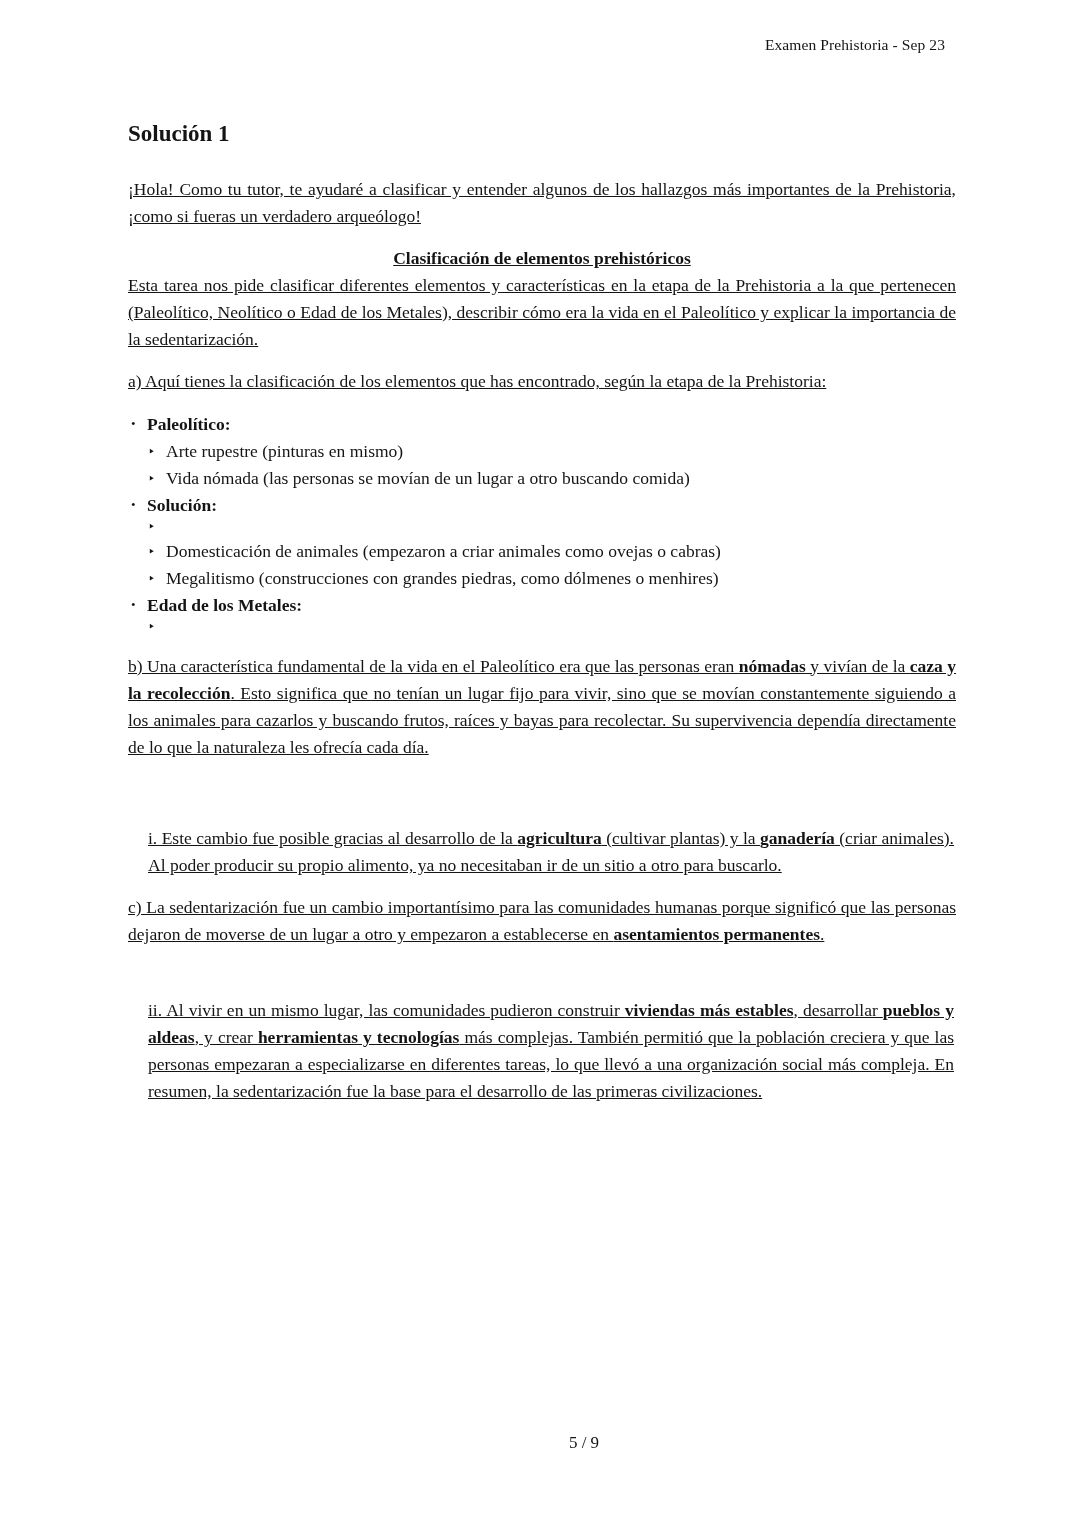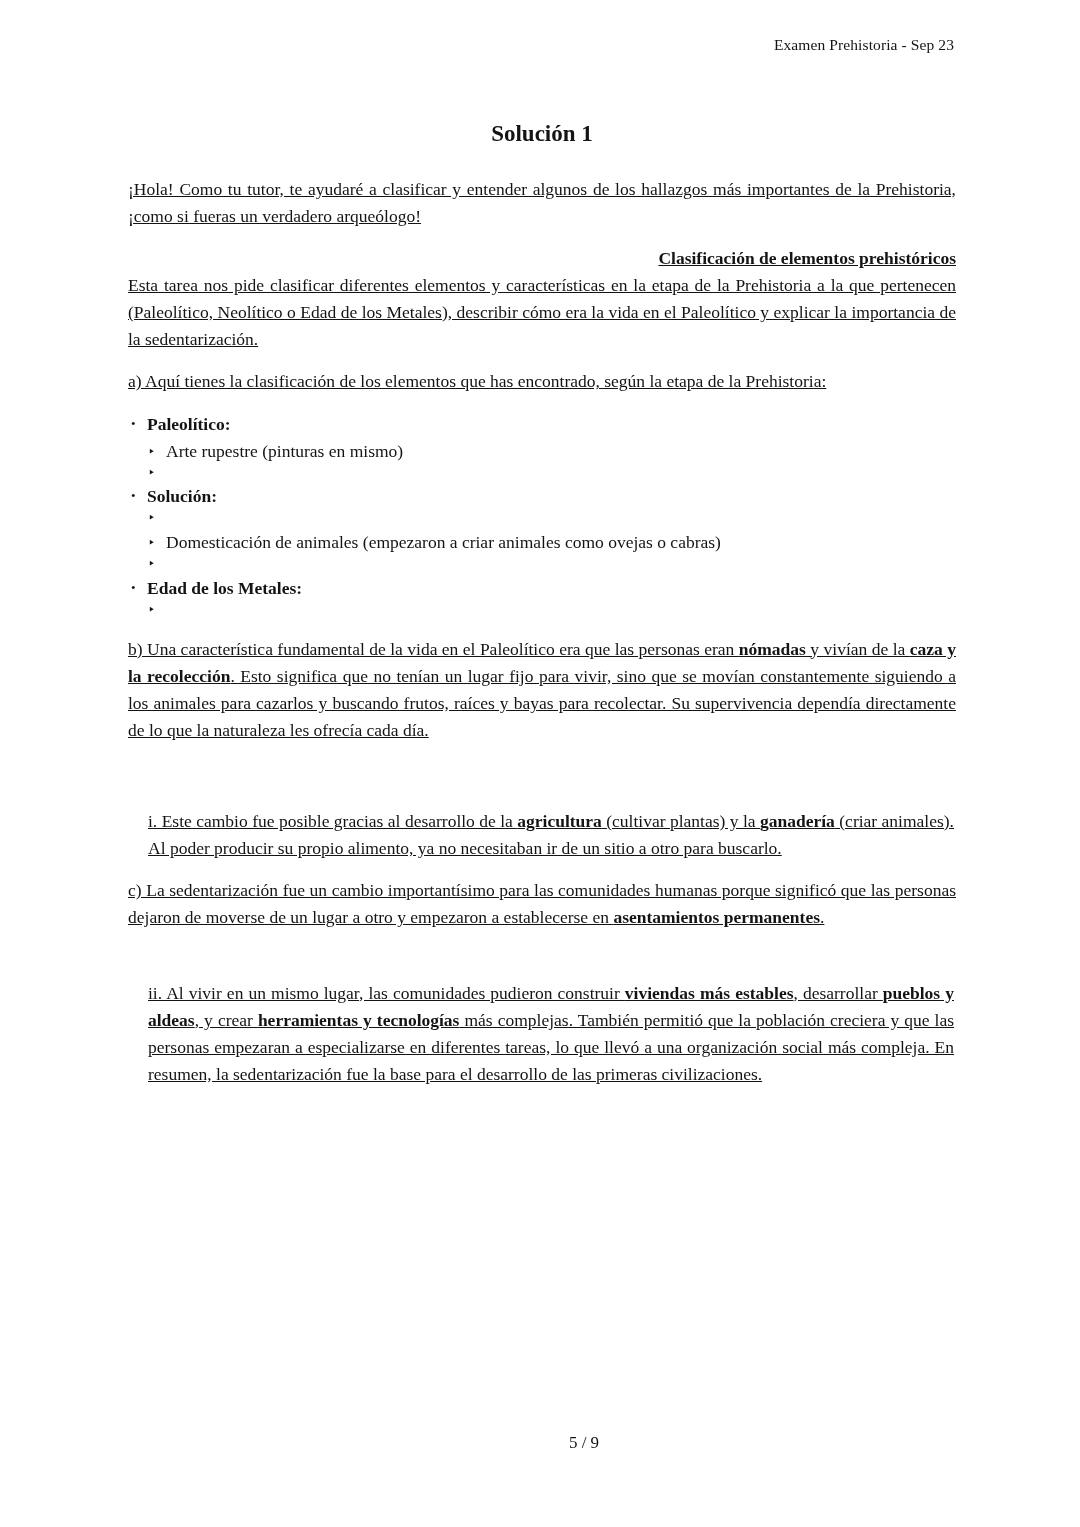--- a/index.html
+++ b/index.html
@@ -16,50 +16,50 @@
   .page {
     position: relative;
     width: 1080px;
     height: 1527px;
     background: #ffffff;
     overflow: hidden;
   }
   .header {
     position: absolute;
     top: 36px;
-    right: 126px;
+    right: 135px;
     font-size: 15.5px;
     letter-spacing: 0.1px;
   }
   .content {
     position: absolute;
     top: 116px;
     left: 128px;
     width: 828px;
     font-size: 17.5px;
     line-height: 1.55;
     text-align: justify;
   }
   .title {
     font-size: 23px;
     font-weight: bold;
     margin: 0 0 24px 0;
-    text-align: center;
+    text-align: left;
   }
   .para {
     margin: 0 0 15px 0;
     text-decoration: underline;
   }
   .bold {
     font-weight: bold;
   }
   .section-heading {
     font-weight: bold;
     margin: 4px 0 0 0;
-    text-align: right;
+    text-align: center;
   }
   .list {
     margin: 2px 0 15px 0;
     text-align: left;
   }
   .row {
     display: flex;
     align-items: baseline;
   }
   .bullet-marker {
@@ -126,37 +126,39 @@
         <div class="row">
           <span class="bullet-marker">•</span>
           <span class="bold">Paleolítico:</span>
         </div>
         <div class="row sub-row">
           <span class="sub-bullet-marker">‣</span>
           <span>Arte rupestre (pinturas en mismo)</span>
         </div>
         <div class="row sub-row">
           <span class="sub-bullet-marker">‣</span>
+          <span>Vida nómada (las personas se movían de un lugar a otro buscando comida)</span>
         </div>
       </div>
 
       <div>
         <div class="row">
           <span class="bullet-marker">•</span>
           <span class="bold">Solución:</span>
         </div>
         <div class="row sub-row">
           <span class="sub-bullet-marker">‣</span>
         </div>
         <div class="row sub-row">
           <span class="sub-bullet-marker">‣</span>
           <span>Domesticación de animales (empezaron a criar animales como ovejas o cabras)</span>
         </div>
         <div class="row sub-row">
           <span class="sub-bullet-marker">‣</span>
+          <span>Megalitismo (construcciones con grandes piedras, como dólmenes o menhires)</span>
         </div>
       </div>
 
       <div>
         <div class="row">
           <span class="bullet-marker">•</span>
           <span class="bold">Edad de los Metales:</span>
         </div>
         <div class="row sub-row">
           <span class="sub-bullet-marker">‣</span>

